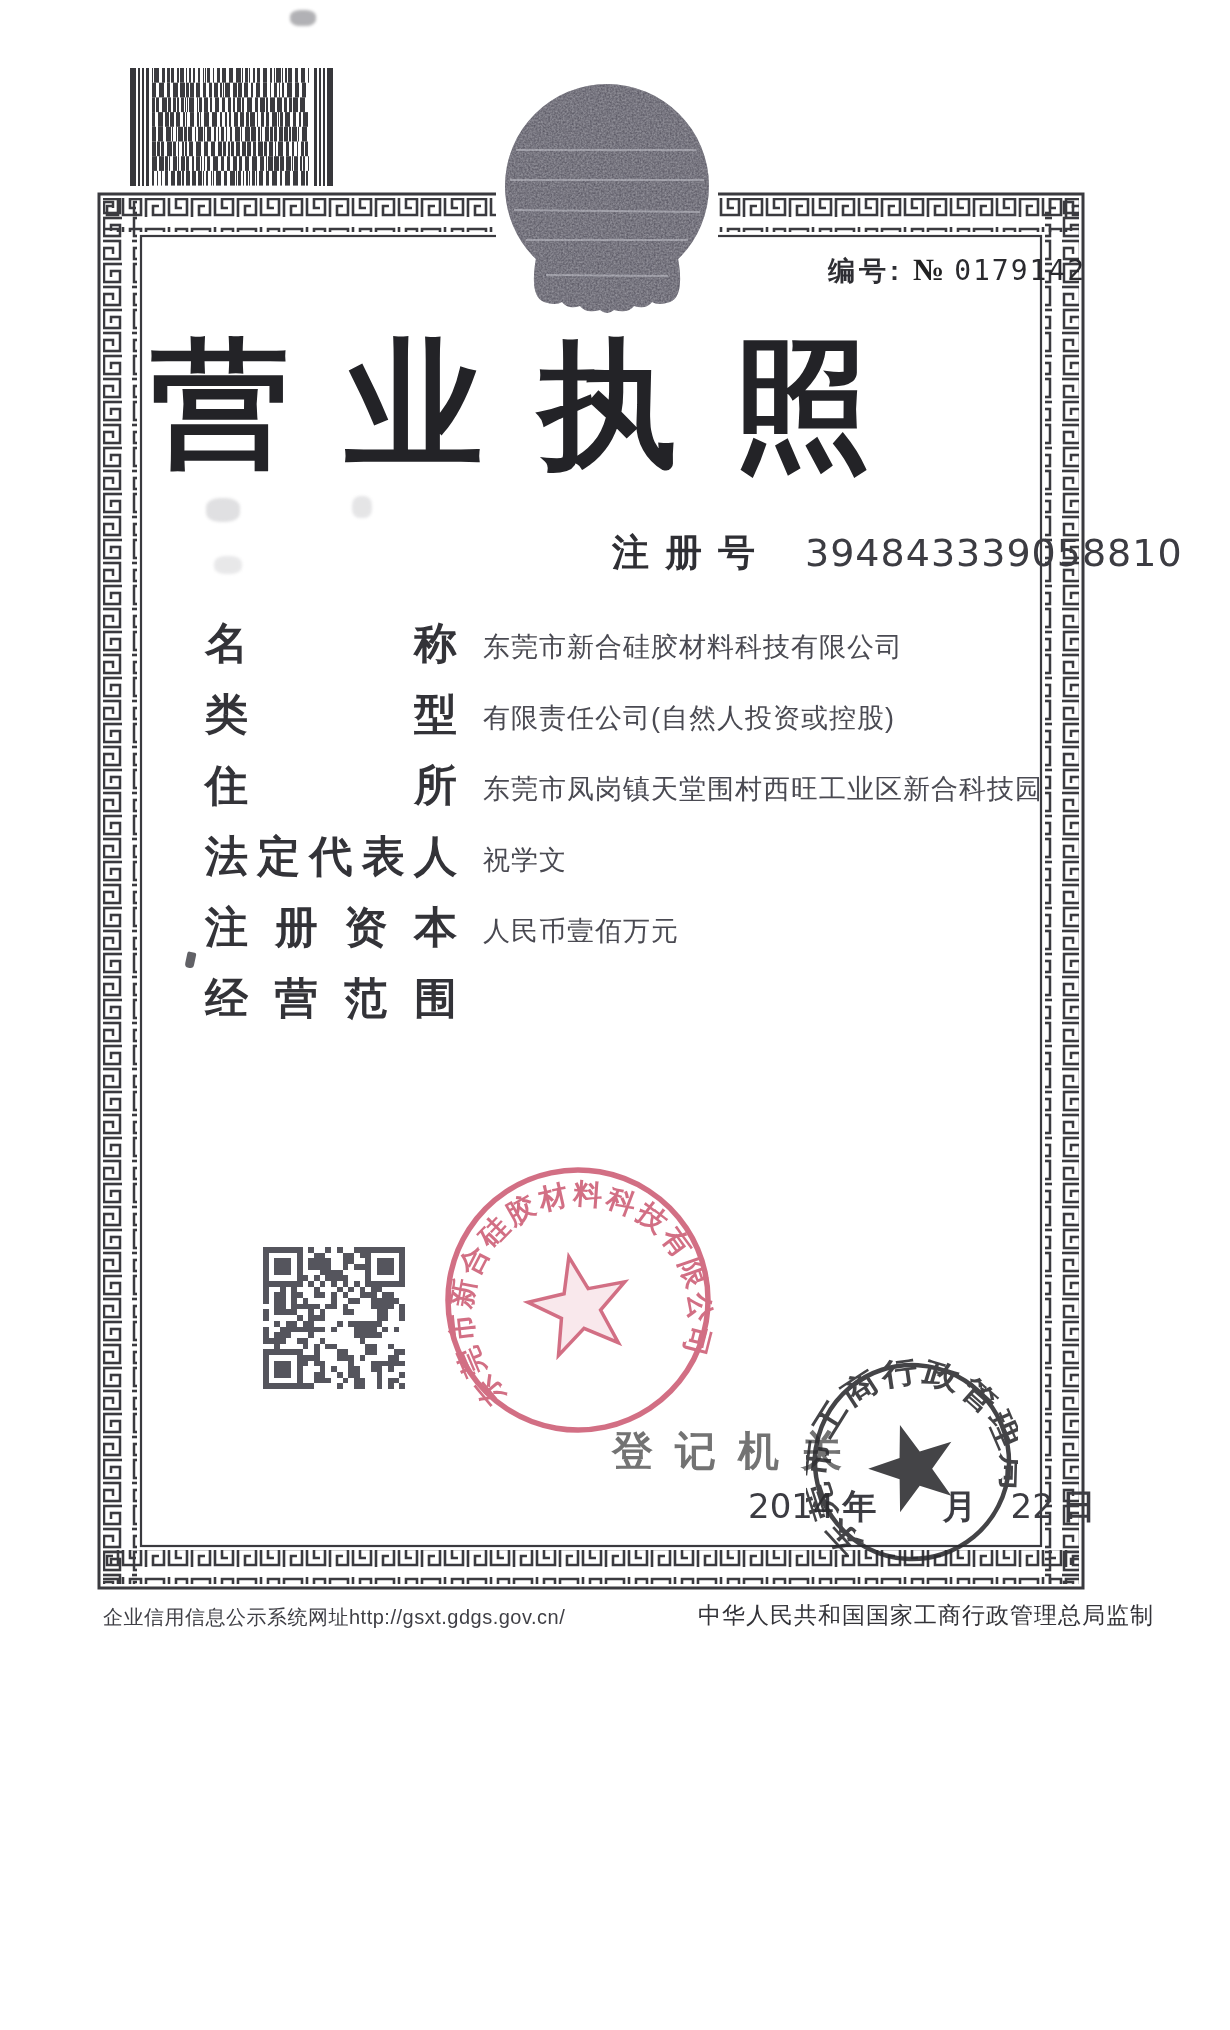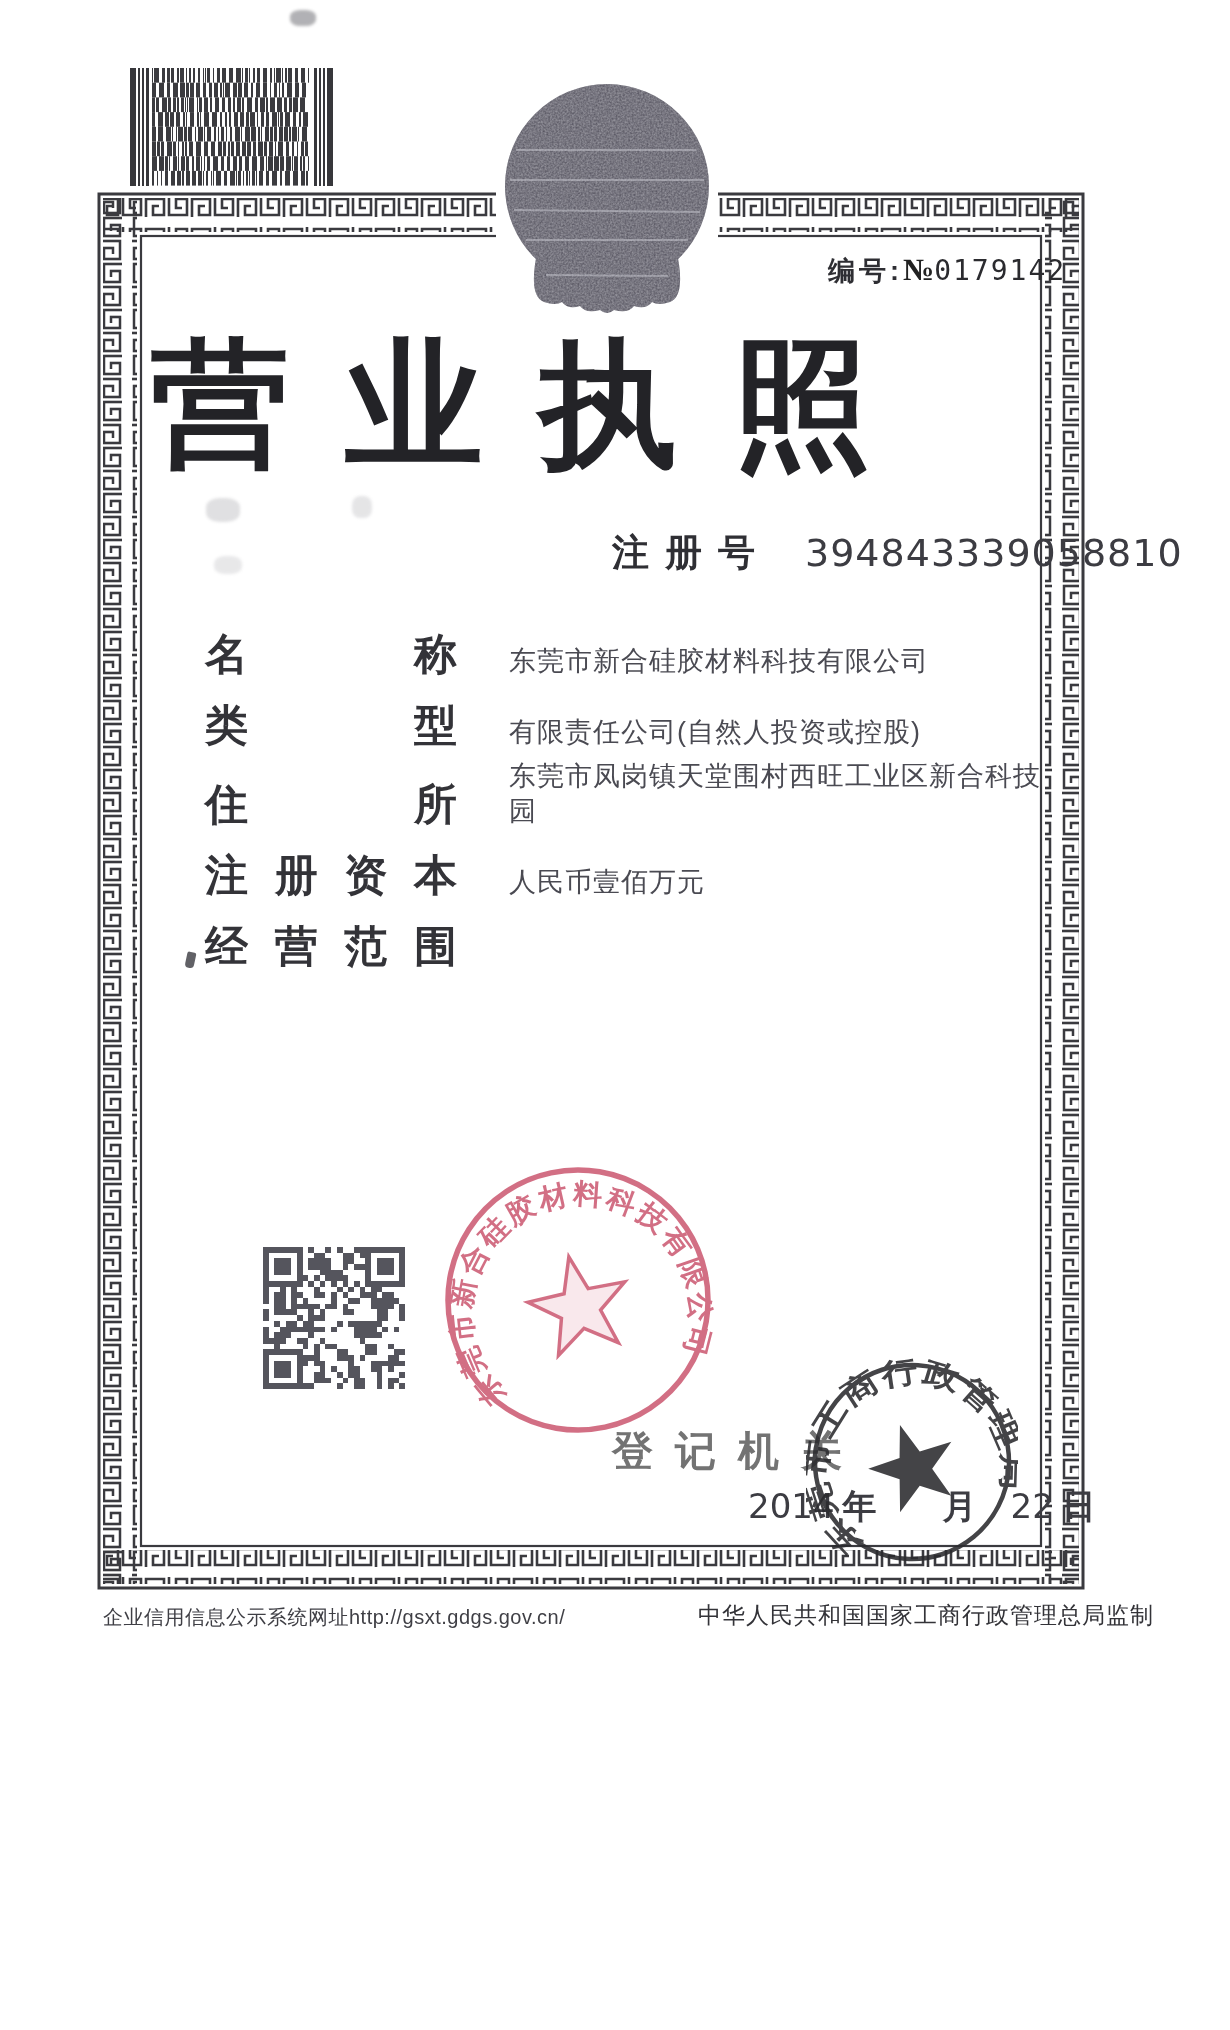--- a/index.html
+++ b/index.html
@@ -12,38 +12,38 @@
   
   .frame-svg{left:97px;top:192px;z-index:2;}
 
   
   .barcode{left:128px;top:66px;width:208px;height:122px;z-index:3;}
 
   
   .emblem{left:496px;top:80px;width:222px;height:240px;z-index:3;background:#ffffff;}
 
   
-  .serial{left:828px;top:252px;z-index:4;display:flex;align-items:baseline;gap:0;}
+  .serial{left:828px;top:252px;z-index:4;display:flex;align-items:baseline;gap:10px;}
   .serial .lbl{font-size:27px;letter-spacing:4px;color:#2e2e33;font-weight:600;}
   .serial .nosym{font-family:"Liberation Serif",serif;font-weight:900;font-size:31px;color:#222;}
   .serial .num{font-family:"DejaVu Sans Mono",monospace;font-size:28px;color:#2b2b2f;letter-spacing:2px;}
 
   
   .title{left:0;top:330px;width:1022px;text-align:center;z-index:4;
     font-family:"Liberation Serif",serif;font-weight:900;font-size:138px;line-height:1.1;
     color:#232327;letter-spacing:56px;text-indent:56px;white-space:nowrap;}
 
   
   .regline{left:612px;top:528px;z-index:4;display:flex;align-items:center;gap:34px;white-space:nowrap;}
   .regline .lbl{font-size:37px;font-weight:700;letter-spacing:16px;color:#2f2f34;font-family:"Liberation Serif",serif;}
   .regline .num{font-size:38px;color:#3c3c42;font-family:"DejaVu Sans",sans-serif;letter-spacing:1px;}
 
   
   .fields{left:205px;top:608px;width:838px;z-index:4;}
-  .frow{display:flex;align-items:flex-end;min-height:71px;gap:26px;}
+  .frow{display:flex;align-items:center;min-height:71px;}
   .frow .flabel{width:252px;flex:0 0 252px;margin-right:26px;
     font-size:43px;line-height:1.15;font-weight:600;color:#333338;
     font-family:"Liberation Serif",serif;
     text-align:justify;text-align-last:justify;}
   .frow .fvalue{flex:1;padding-top:9px;font-size:27px;line-height:1.3;color:#4a4a52;letter-spacing:1px;}
   .frow .fvalue.small{font-size:25px;line-height:1.38;letter-spacing:0.5px;text-align:justify;padding-top:6px;}
 
   
   .qr{left:263px;top:1247px;width:142px;height:142px;z-index:4;}
 
@@ -401,20 +401,24 @@
     <div class="flabel">名称</div>
     <div class="fvalue">东莞市新合硅胶材料科技有限公司</div>
   </div>
   <div class="frow">
     <div class="flabel">类型</div>
     <div class="fvalue">有限责任公司(自然人投资或控股)</div>
   </div>
   <div class="frow">
     <div class="flabel">住所</div>
     <div class="fvalue">东莞市凤岗镇天堂围村西旺工业区新合科技园</div>
+  </div>
+  <div class="frow">
+    <div class="flabel">法定代表人</div>
+    <div class="fvalue">祝学文</div>
   </div>
   <div class="frow">
     <div class="flabel">注册资本</div>
     <div class="fvalue">人民币壹佰万元</div>
   </div>
   <div class="frow">
     <div class="flabel">经营范围</div>
   </div>
 </div>
 

